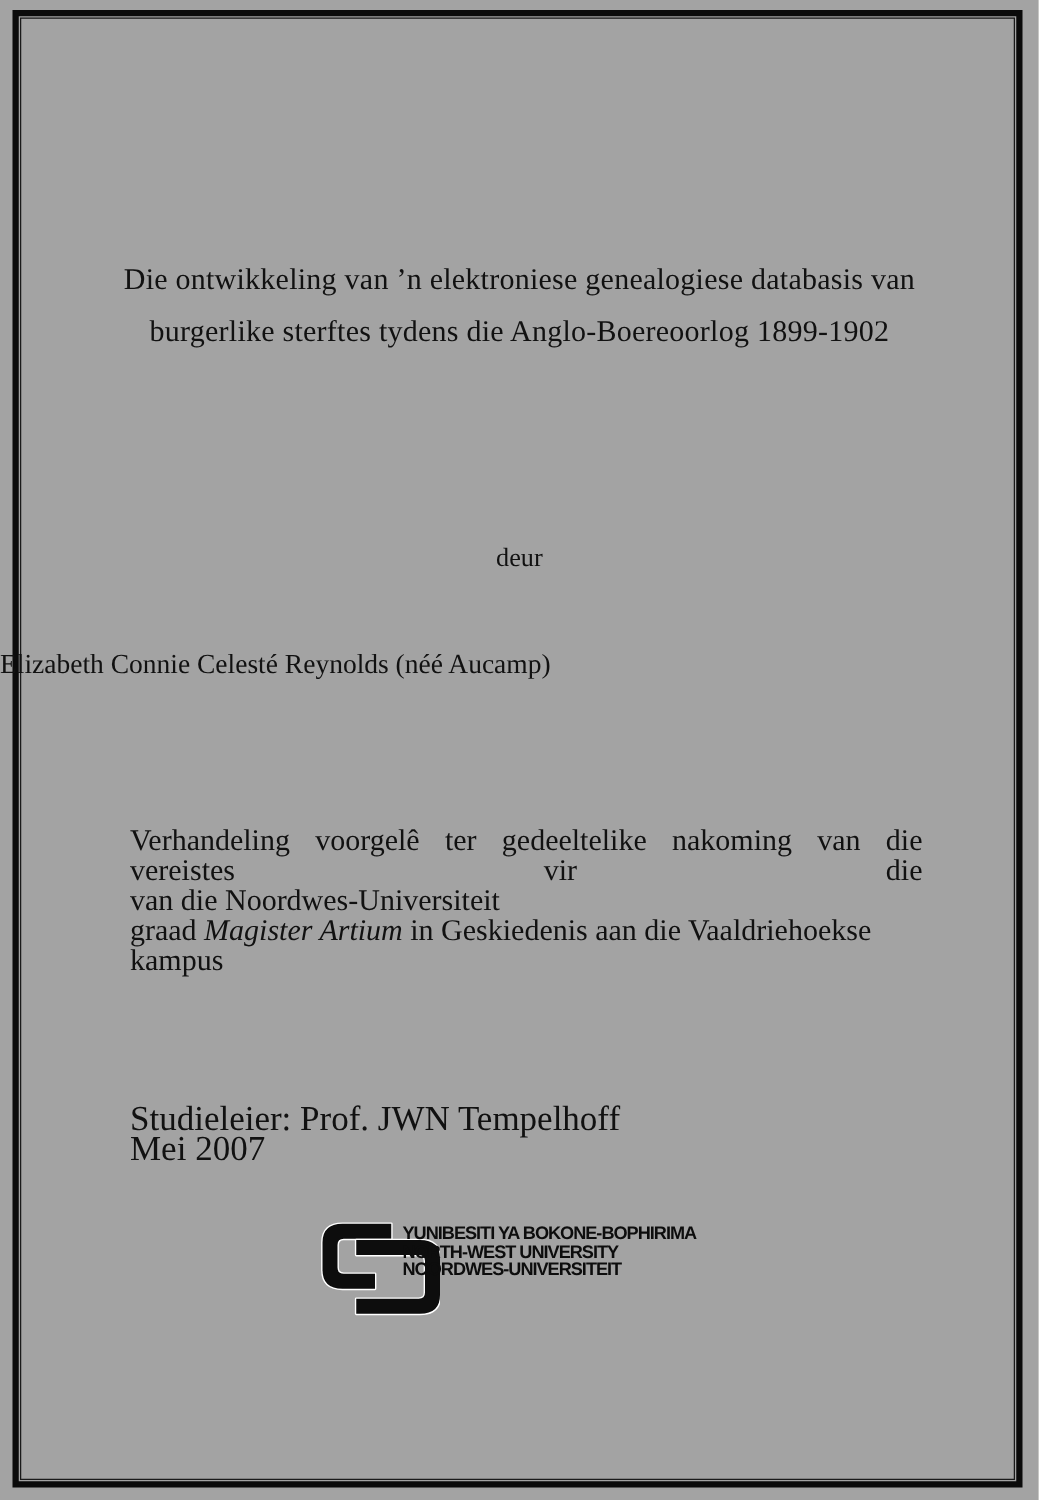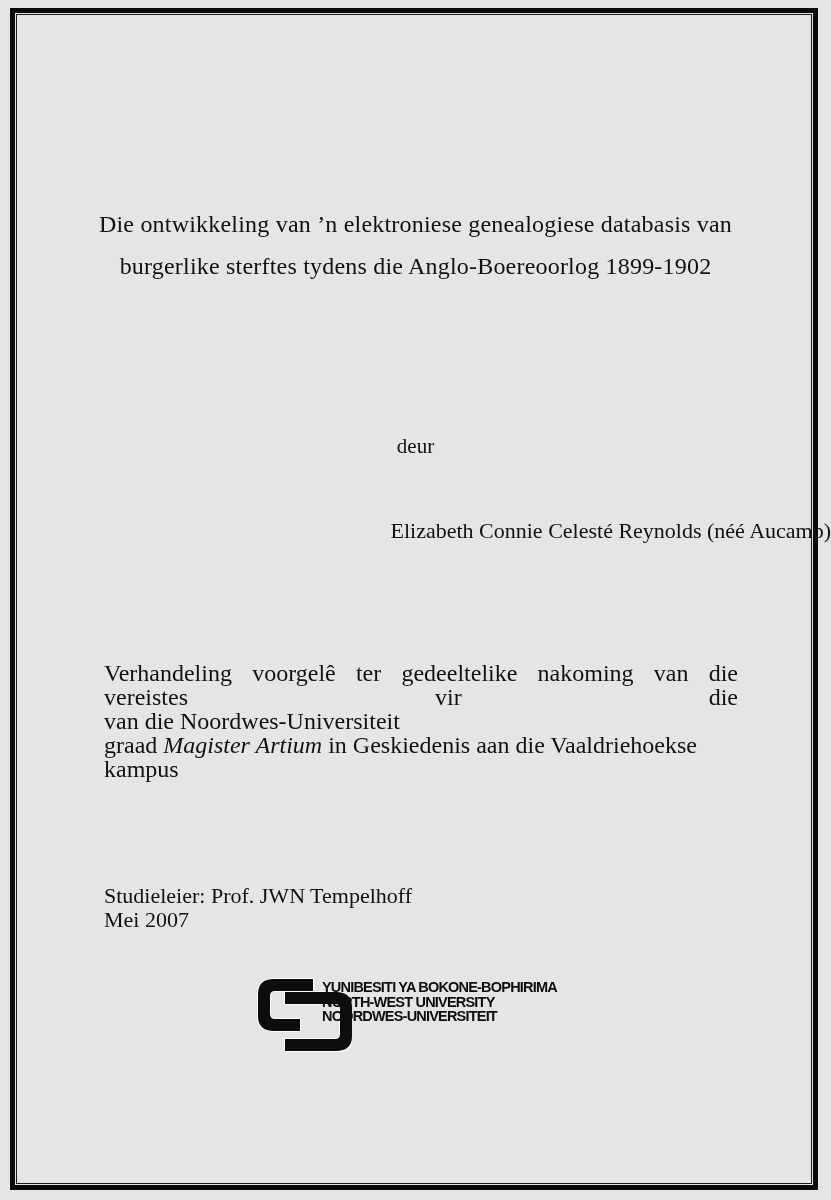--- a/index.html
+++ b/index.html
@@ -4,21 +4,21 @@
 <style>
   html, body {
     margin: 0;
     padding: 0;
     background: #fafaf8;
   }
   .page {
     position: relative;
     width: 831px;
     height: 1200px;
-    background: #e5e5e5;
+    background: #a3a3a3;
     color: #111;
     font-family: "Liberation Serif", "DejaVu Serif", serif;
     overflow: hidden;
   }
   
   .frame {
     position: absolute;
     top: 8px; left: 10px; right: 13px; bottom: 10px;
     border: 5px solid #0b0b0b;
   }
@@ -47,21 +47,21 @@
     text-align: center;
     font-size: 21px;
     line-height: 24px;
   }
 
   .author-name {
     position: absolute;
     top: 518px;
     left: 0;
     width: 831px;
-    text-align: right;
+    text-align: left;
     font-size: 22px;
     line-height: 26px;
   }
 
   .degree-statement {
     position: absolute;
     top: 661px;
     left: 104px;
     width: 634px;
     font-size: 24px;
@@ -70,21 +70,21 @@
   .degree-statement .justified {
     text-align: justify;
     text-align-last: justify;
   }
 
   .supervisor-block {
     position: absolute;
     top: 884px;
     left: 104px;
     width: 500px;
-    font-size: 22px;
+    font-size: 28px;
     line-height: 23.5px;
   }
 
   .nwu-logo-mark {
     position: absolute;
     left: 255px;
     top: 974px;
     width: 97px;
     height: 80px;
   }

